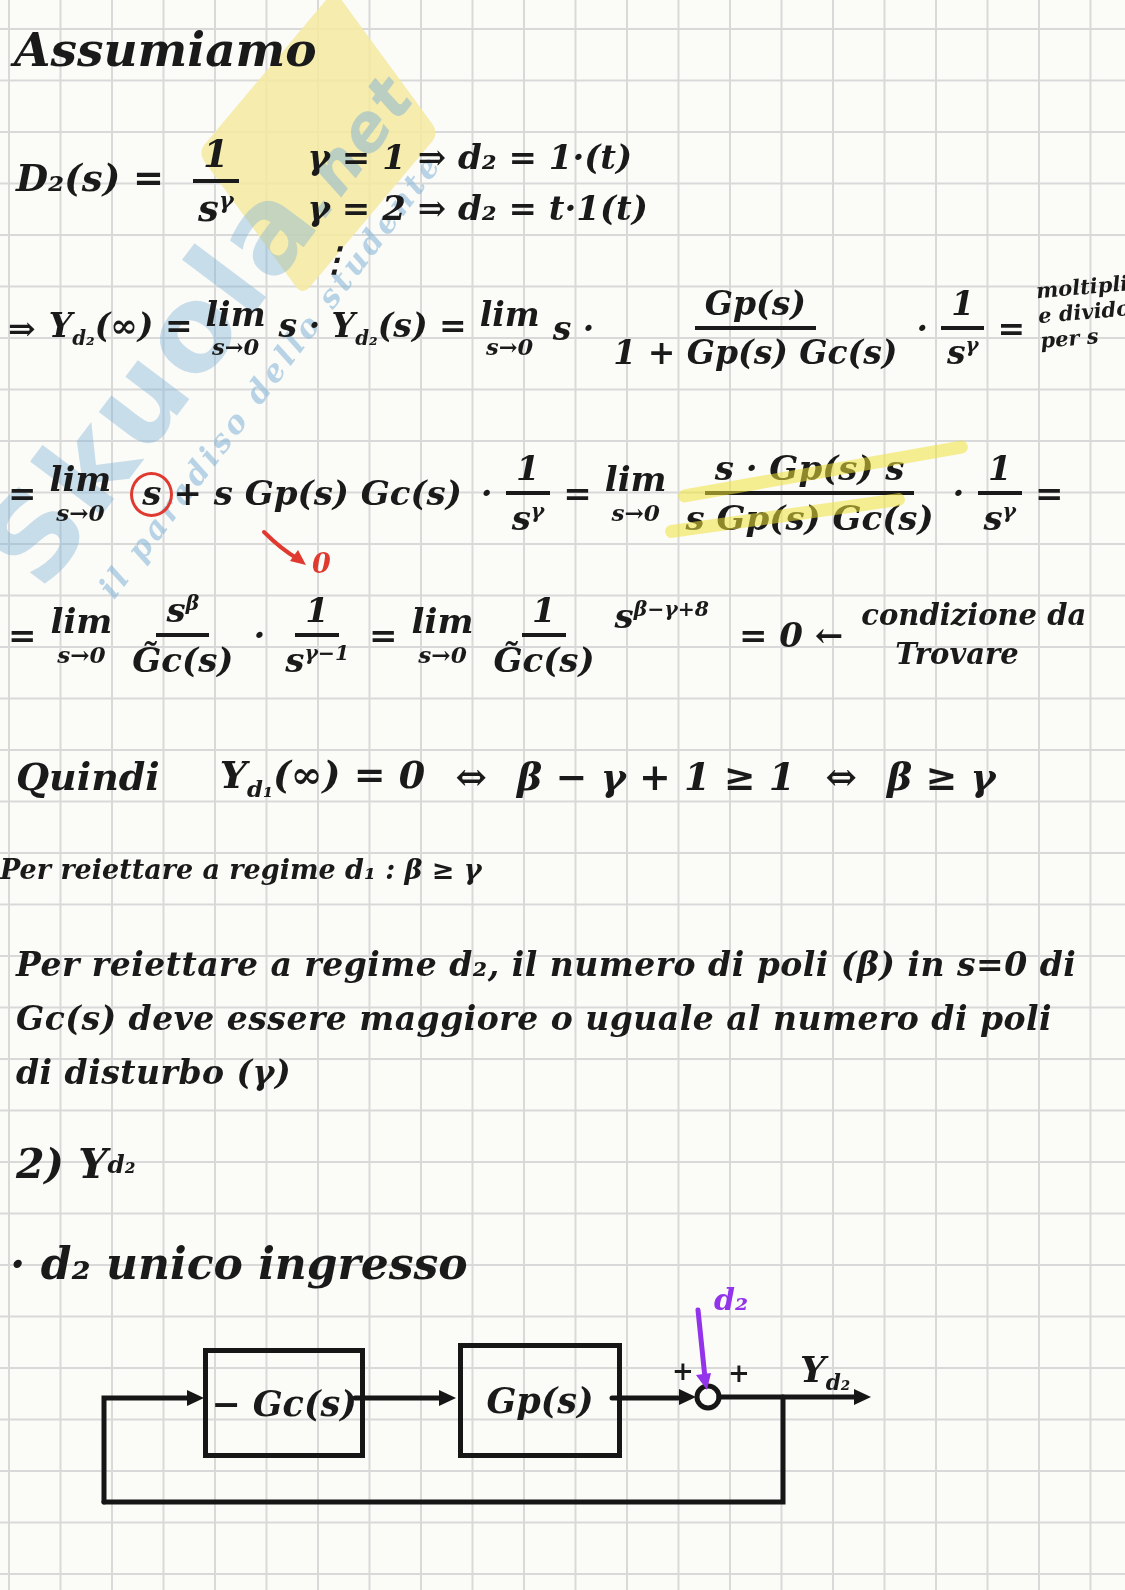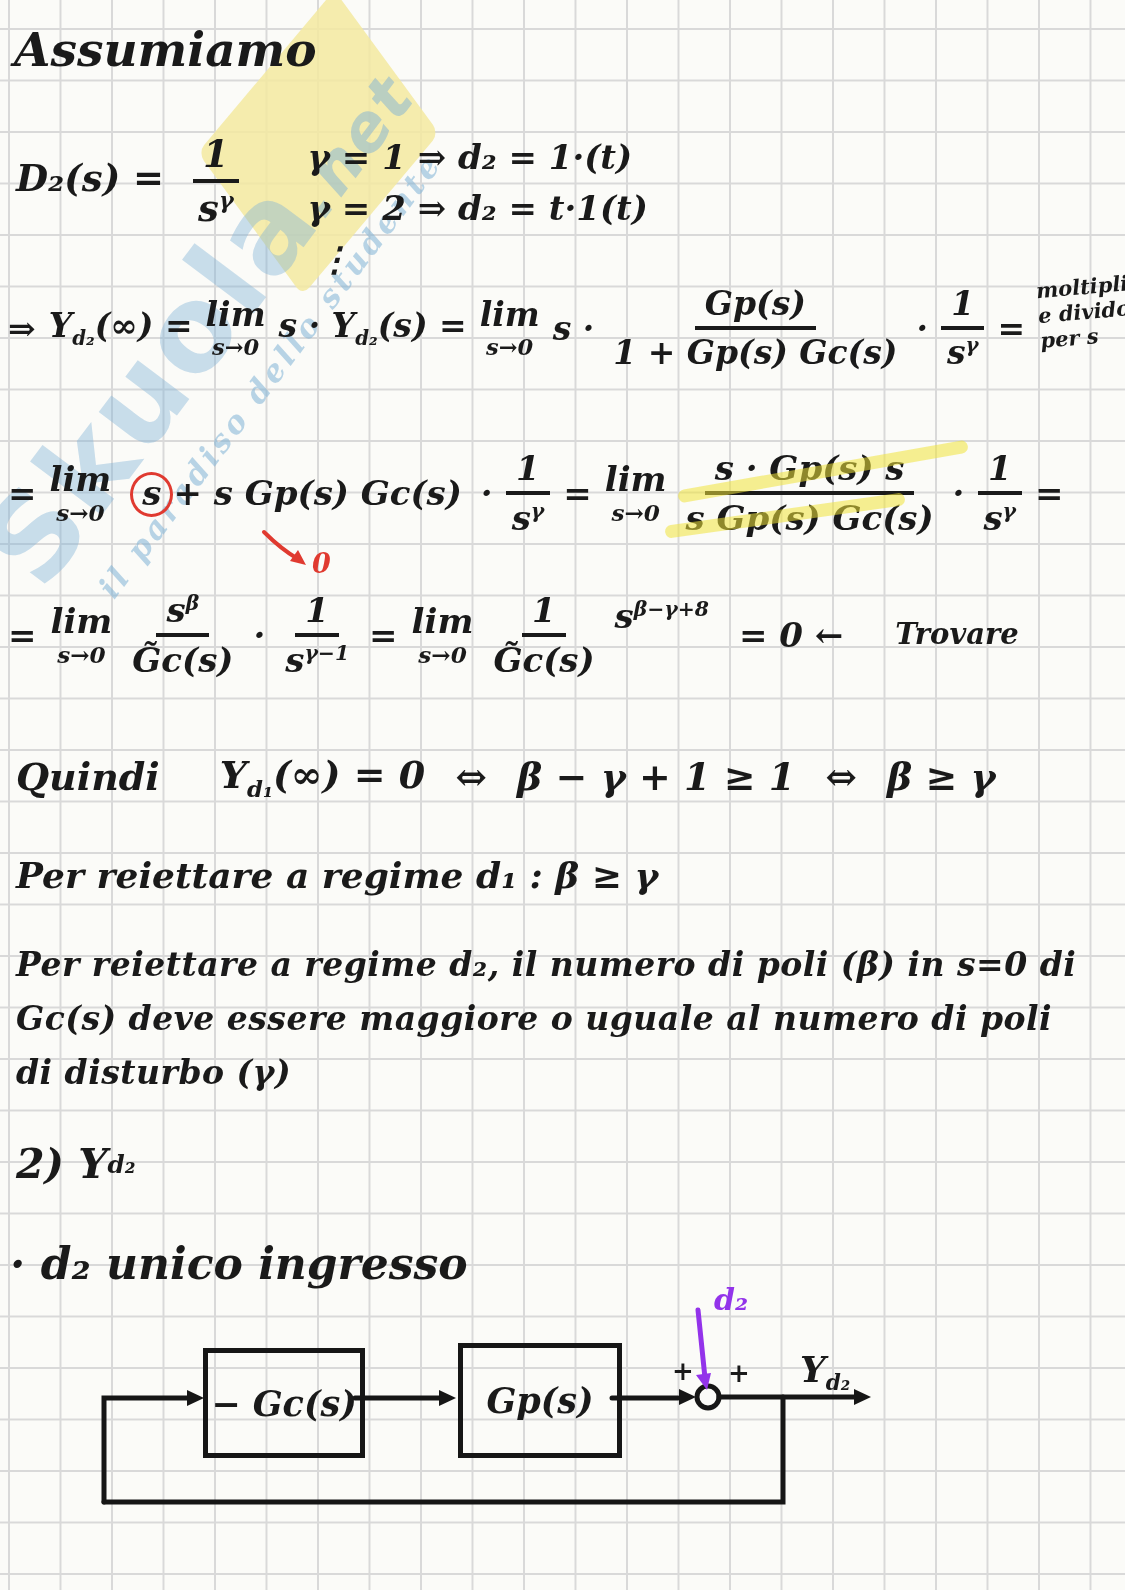--- a/index.html
+++ b/index.html
@@ -167,34 +167,35 @@
         <span>lim</span>
         <span class="ls">s→0</span>
       </span>
     <span class="frac">
       <span class="num">1</span>
       <span class="den">G̃c(s)</span>
     </span>
     <span style="align-self:flex-start;margin-top:6px;"><span>s</span><sup>β−γ+8</sup></span>
     <span style="margin-left:16px;">= 0 ←</span>
     <span class="notecol2">
+      <span style="display:block;">condizione da</span>
       <span class="ind">Trovare</span>
     </span>
   </div>
 
   <div class="row" style="left:16px;top:752px;font-size:38px;gap:30px;">
     <span>Quindi</span>
     <span style="margin-left:30px;"><span>Y</span><sub>d₁</sub><span>(∞) = 0</span></span>
     <span>⇔</span>
     <span>β − γ + 1 ≥ 1</span>
     <span>⇔</span>
     <span>β ≥ γ</span>
   </div>
 
-  <div class="row" style="left:16px;top:854px;font-size:36px;">Per reiettare a regime d₁ :  β ≥ γ</div>
+  <div class="row" style="left:0;top:854px;font-size:27px;">Per reiettare a regime d₁ :  β ≥ γ</div>
 
   <div class="row para" style="left:16px;top:938px;font-size:33px;flex-direction:column;align-items:flex-start;line-height:54px;">
     <div>Per reiettare a regime d₂, il numero di poli (β) in s=0 di</div>
     <div>Gc(s) deve essere maggiore o uguale al numero di poli</div>
     <div>di disturbo (γ)</div>
   </div>
 
   <div class="row" style="left:16px;top:1140px;font-size:41px;">
     <span>2) Y</span>
       <sub>d₂</sub>

